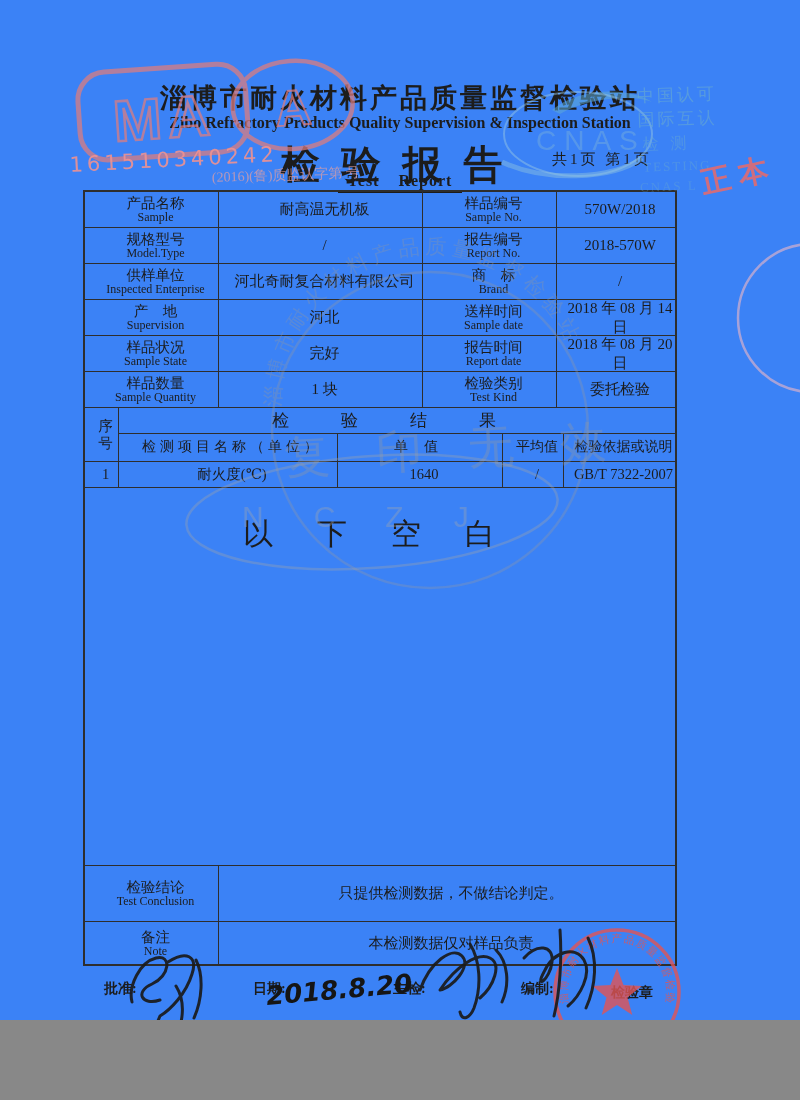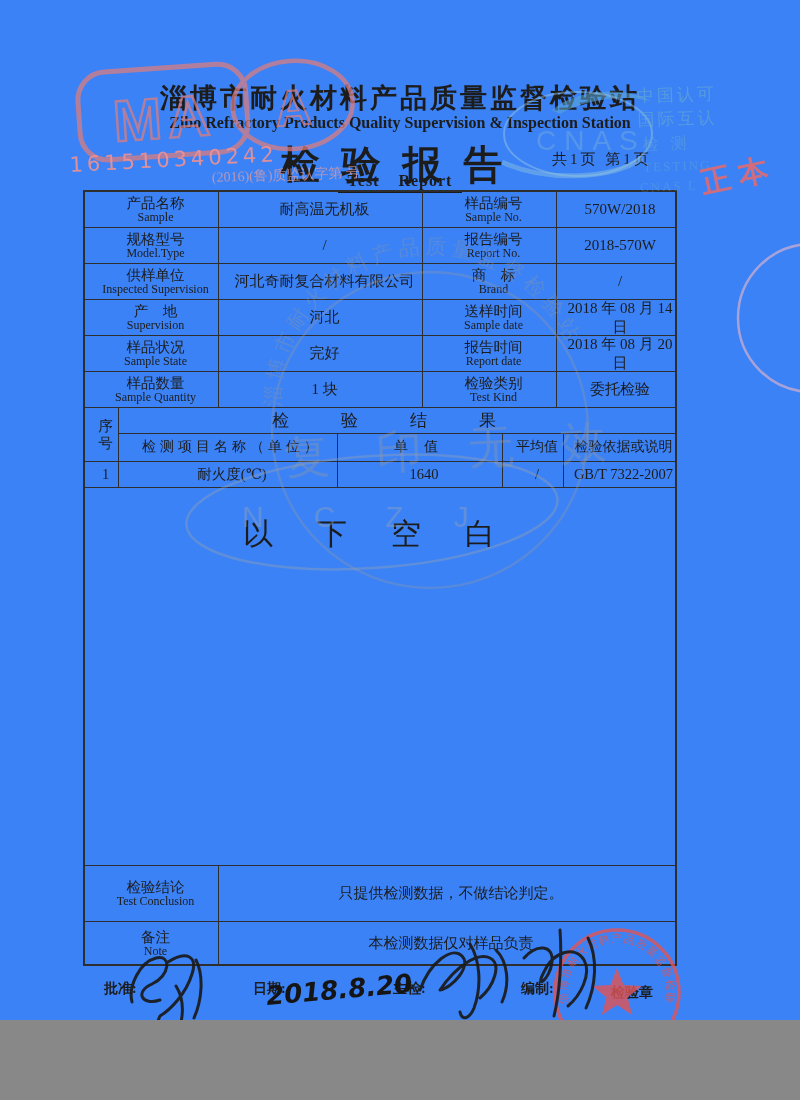--- a/index.html
+++ b/index.html
@@ -88,21 +88,21 @@
       <div class="td w3">
         <span class="cn">报告编号</span>
         <span class="en">Report No.</span>
       </div>
       <div class="td w4 val">2018-570W</div>
     </div>
 
     <div class="trow info-row">
       <div class="td w1">
         <span class="cn">供样单位</span>
-        <span class="en">Inspected Supervision</span>
+        <span class="en">Inspected Enterprise</span>
       </div>
       <div class="td w2 val">河北奇耐复合材料有限公司</div>
       <div class="td w3">
         <span class="cn">商　标</span>
         <span class="en">Brand</span>
       </div>
       <div class="td w4 val">/</div>
     </div>
 
     <div class="trow info-row">

